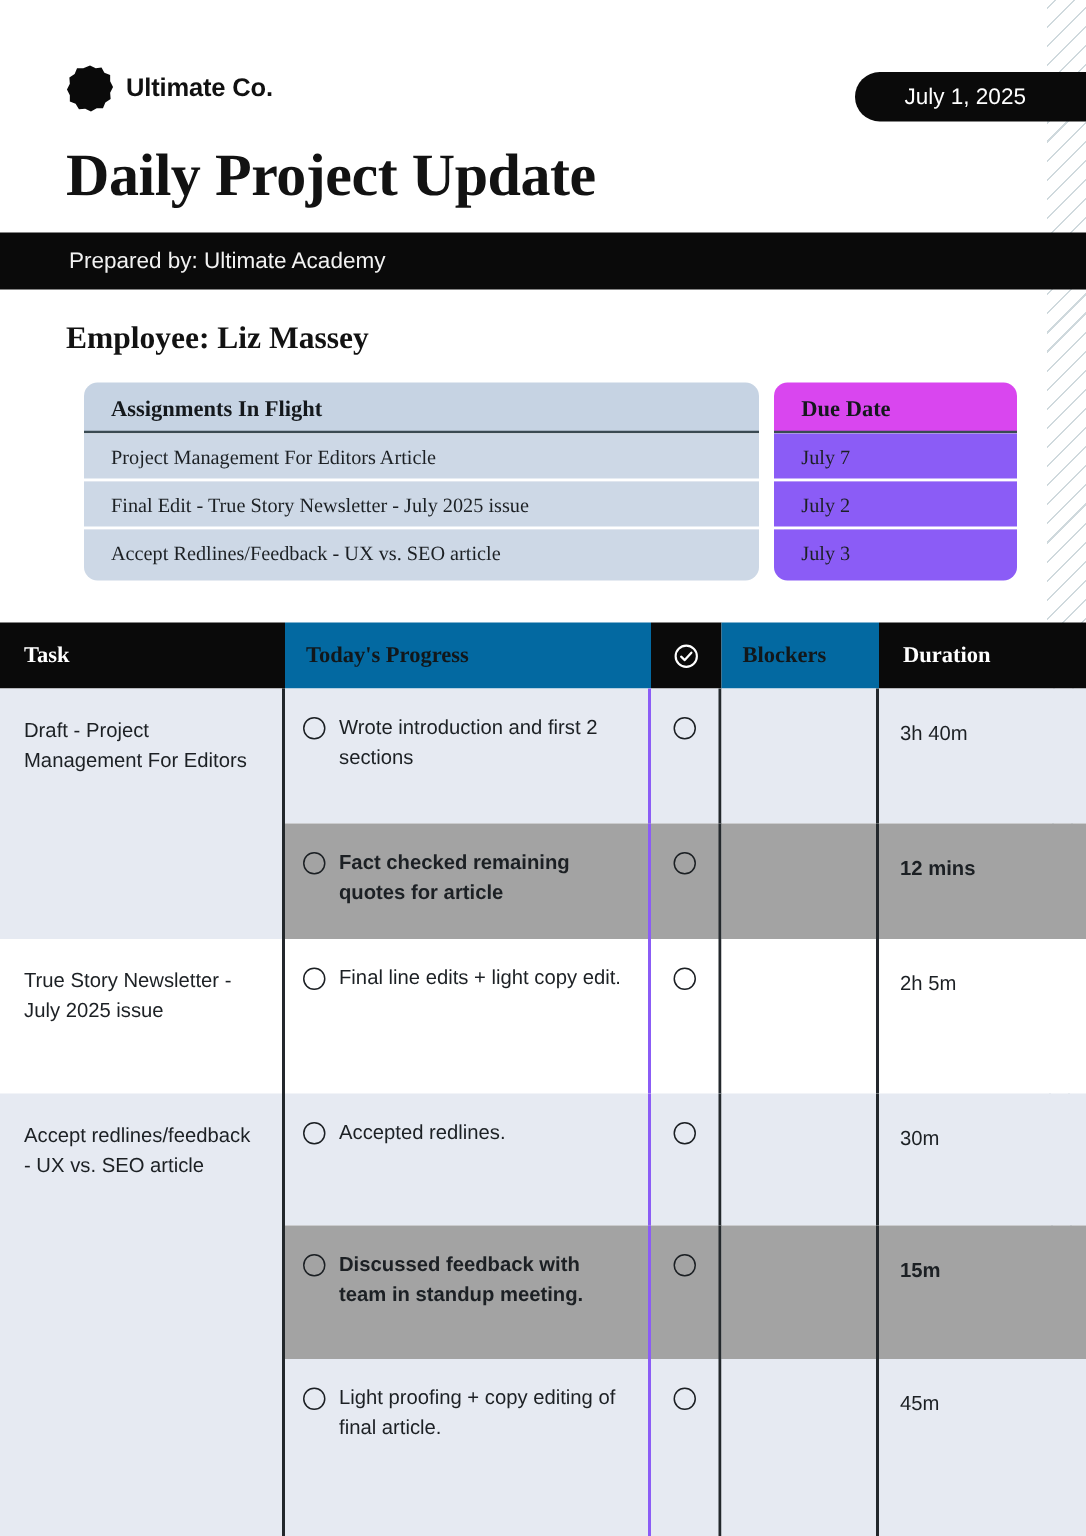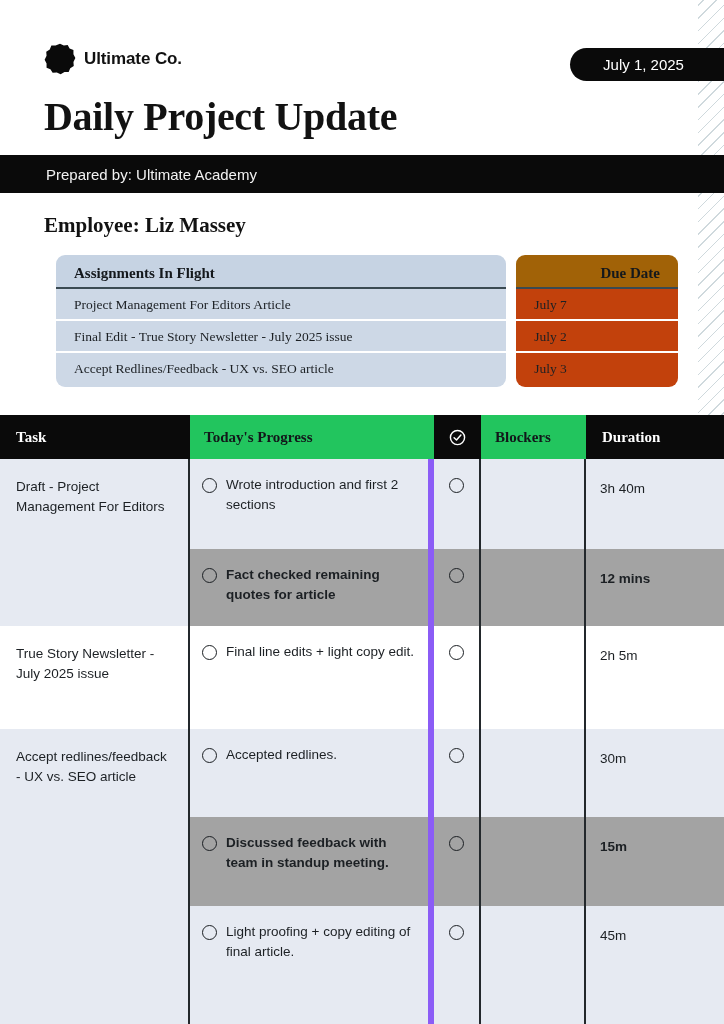--- a/index.html
+++ b/index.html
@@ -146,37 +146,37 @@
     font-size: 15px;
     color: #14181c;
     padding: 10px 18px 9px 18px;
     box-sizing: border-box;
     height: 34px;
     border-radius: 9px 9px 0 0;
     border-bottom: 2px solid #3a4a52;
     white-space: nowrap;
   }
   .assign-head.main { background: #c6d3e3; }
-  .assign-head.due  { background: #a16207; text-align: right; }
+  .assign-head.due  { background: #d946ef; }
 
   .assign-rows { display: block; }
   .assign-cell {
     font-family: "Liberation Serif", serif;
     font-size: 13.5px;
     color: #1c2024;
     height: 32px;
     line-height: 32px;
     padding: 0 18px;
     box-sizing: border-box;
     border-bottom: 2px solid #ffffff;
     white-space: nowrap;
     overflow: hidden;
   }
   .assign-cell.main { background: #cdd8e6; }
-  .assign-cell.due  { background: #c2410c; }
+  .assign-cell.due  { background: #8b5cf6; }
   .assign-rows .assign-cell:last-child {
     border-bottom: none;
     border-radius: 0 0 9px 9px;
     height: 34px;
     line-height: 32px;
   }
 
   
   .task-table {
     position: absolute;
@@ -199,21 +199,21 @@
     display: flex;
     align-items: center;
     box-sizing: border-box;
   }
   .th-dark {
     background: #0a0a0a;
     color: #ffffff;
     padding-left: 16px;
   }
   .th-light {
-    background: #22c55e;
+    background: #0369a1;
     color: #12171a;
     padding-left: 14px;
   }
   .th-check {
     background: #0a0a0a;
     justify-content: center;
     padding-left: 0 !important;
   }
 
   .col-task     { width: 190px; }
@@ -261,21 +261,21 @@
     font-size: 13.5px;
     line-height: 20px;
     color: #1c2024;
   }
   .cell-progress {
     width: 244px;
     padding: 16px 14px 0 12px;
     display: flex;
     gap: 9px;
     align-items: flex-start;
-    border-right: 6px solid #8b5cf6;
+    border-right: 2px solid #8b5cf6;
   }
   .bullet-ring {
     flex: 0 0 auto;
     width: 13px;
     height: 13px;
     border: 1.6px solid #1b1f23;
     border-radius: 50%;
     margin-top: 3px;
   }
   .cell-check {

